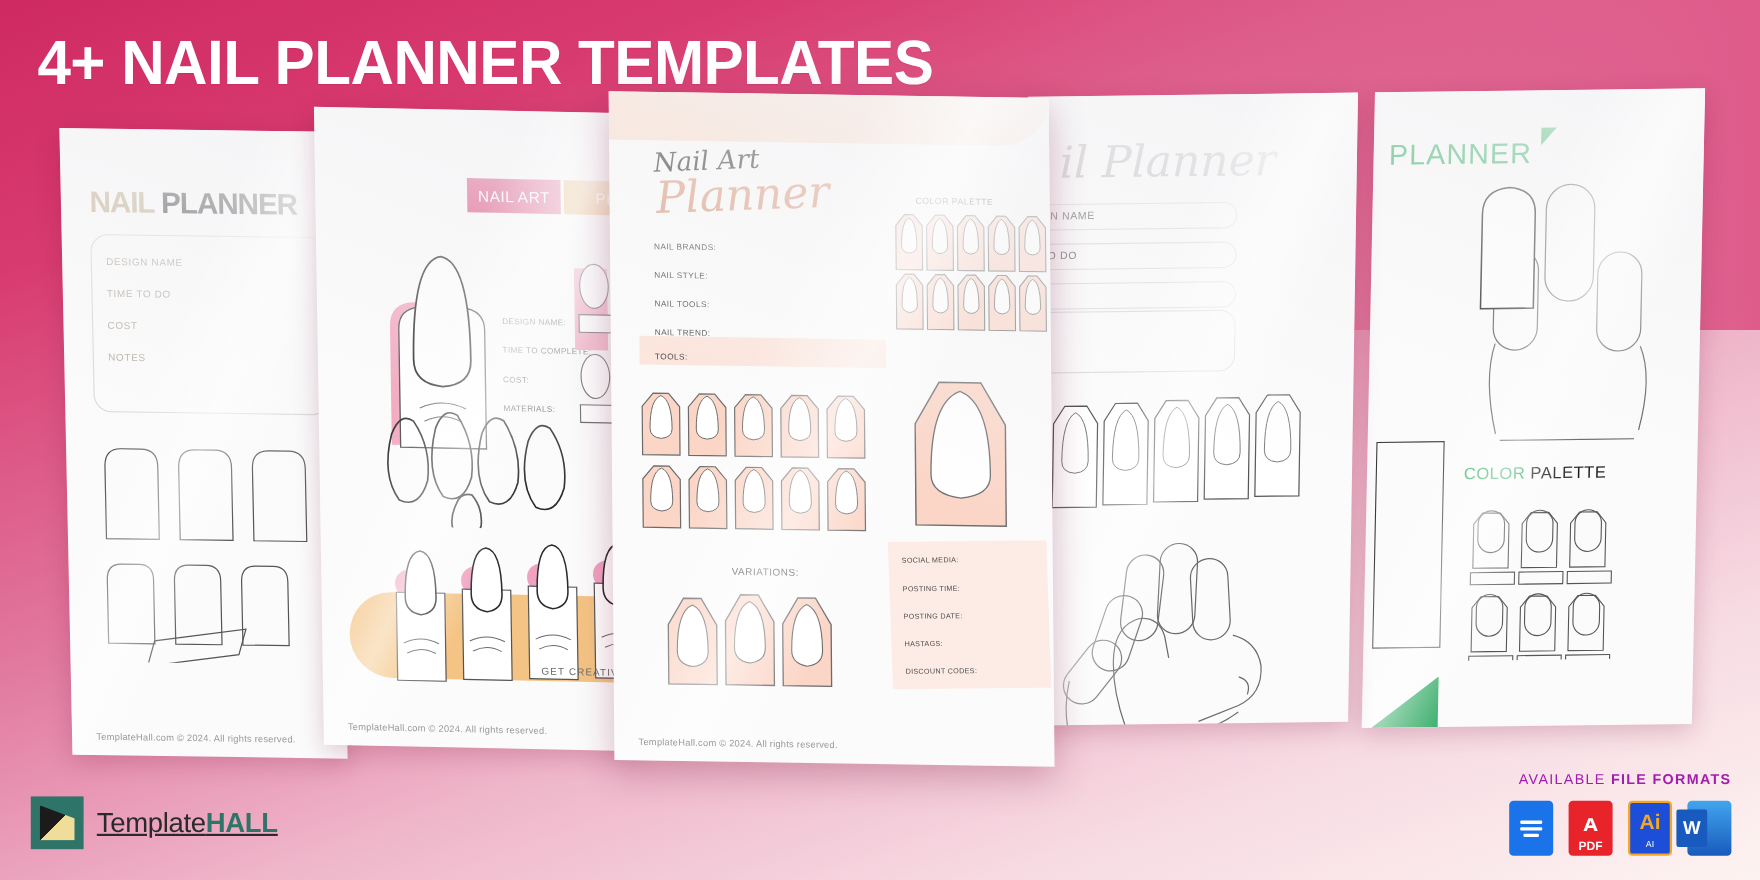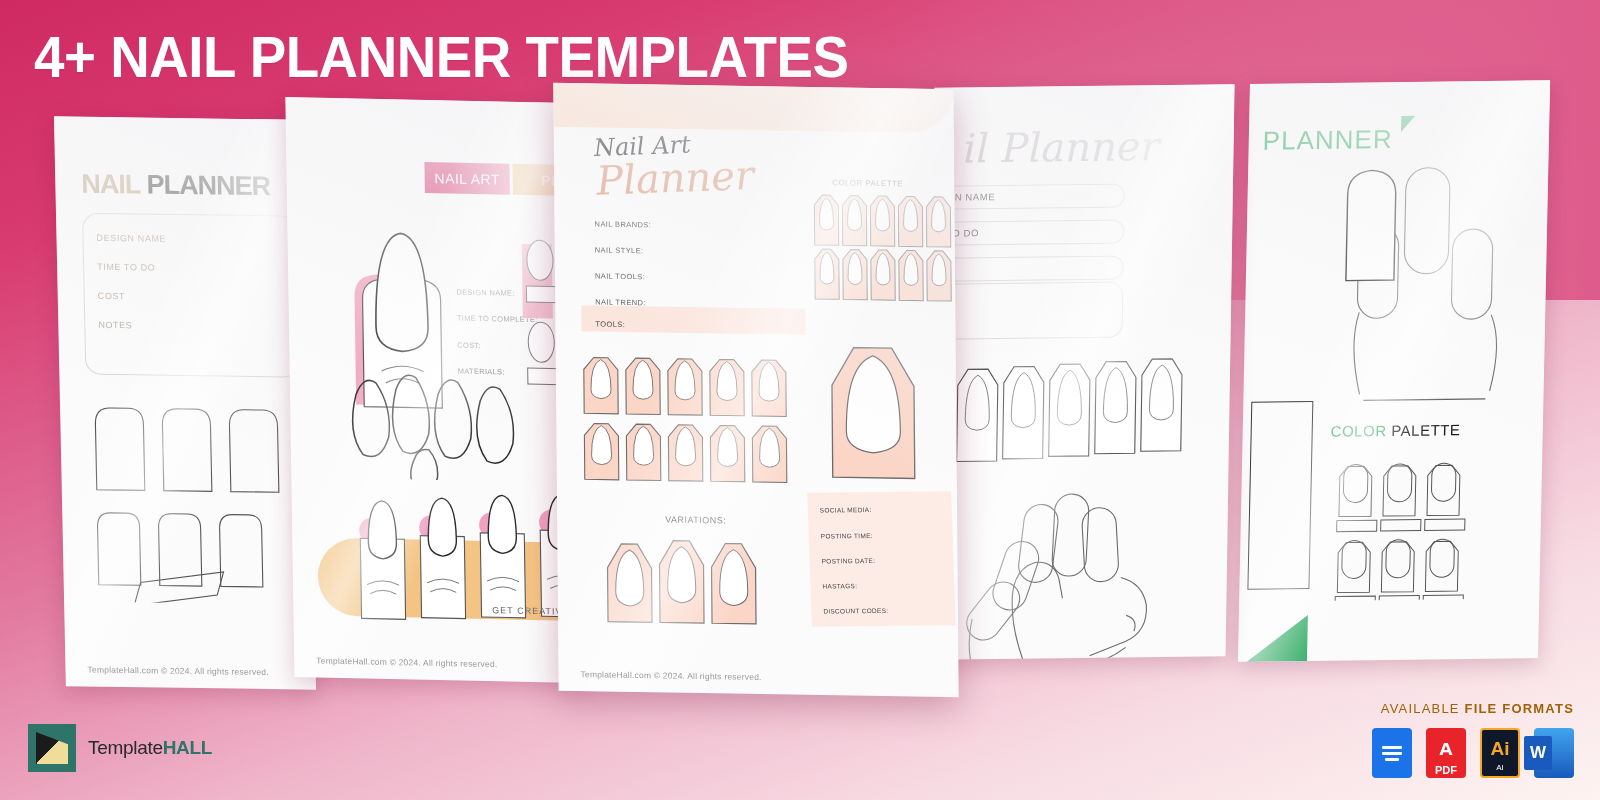--- a/index.html
+++ b/index.html
@@ -119,38 +119,38 @@
                  border-right: 60px solid #26a65b; border-top: 46px solid transparent; }
 
   
   .brand { position:absolute; left: 28px; bottom: 28px; display:flex; align-items:center; gap: 12px; }
   .brand-mark { width: 48px; height: 48px; background: #2f7468; position:relative; }
   .brand-mark:after {
     content:""; position:absolute; left: 8px; top: 8px; width: 32px; height: 32px;
     background: linear-gradient(135deg, #1b1b1b 0%, #1b1b1b 50%, #f0dd9a 50%, #f0dd9a 100%);
     clip-path: polygon(0 0, 100% 38%, 100% 100%, 0 100%);
   }
-  .brand-text { font-size: 19px; color: #2a2a2a; letter-spacing: -0.3px; }
+  .brand-text { font-size: 25px; color: #2a2a2a; letter-spacing: -0.3px; text-decoration: underline; }
   .brand-text b { color: #2f7468; }
 
   
   .formats { position:absolute; right: 26px; bottom: 22px; text-align: right; }
-  .formats-label { font-size: 13px; color: #a16207; letter-spacing: 1.2px; margin-bottom: 12px; }
+  .formats-label { font-size: 13px; color: #a21caf; letter-spacing: 1.2px; margin-bottom: 12px; }
   .formats-label b { font-weight: 800; }
   .format-icons { display:flex; gap: 14px; align-items:flex-end; justify-content:flex-end; }
   .fi { width: 40px; height: 50px; border-radius: 4px; position:relative;
         display:flex; align-items:center; justify-content:center; color:#fff; }
   .fi-docs { background:#1a73e8; }
   .fi-docs .lines { width: 20px; }
   .fi-docs .lines i { display:block; height: 3px; background:#fff; margin: 3px 0; border-radius:1px; }
   .fi-docs .lines i:last-child { width: 70%; margin-left: 15%; }
   .fi-pdf { background:#e8232a; }
   .fi-pdf .glyph { font-size: 22px; font-weight:700; margin-top:-10px; }
   .fi-pdf .cap { position:absolute; bottom: 2px; font-size: 11px; font-weight:700; }
-  .fi-ai { background:#0f172a; border: 2.5px solid #f5a623; }
+  .fi-ai { background:#1d4ed8; border: 2.5px solid #f5a623; }
   .fi-ai .glyph { font-size: 19px; font-weight:700; color:#f5a623; margin-top:-9px; }
   .fi-ai .cap { position:absolute; bottom: 4px; font-size: 8px; color:#fff; }
   .fi-word { background: linear-gradient(180deg,#41a5ee 0%, #2b7cd3 55%, #185abd 100%); }
   .fi-word .sq { position:absolute; left:-10px; top: 8px; width: 28px; height: 34px;
                  background:#185abd; display:flex; align-items:center; justify-content:center;
                  font-size: 17px; font-weight:700; color:#fff; border-radius:2px; }
 </style>
 </head>
 <body>
 

